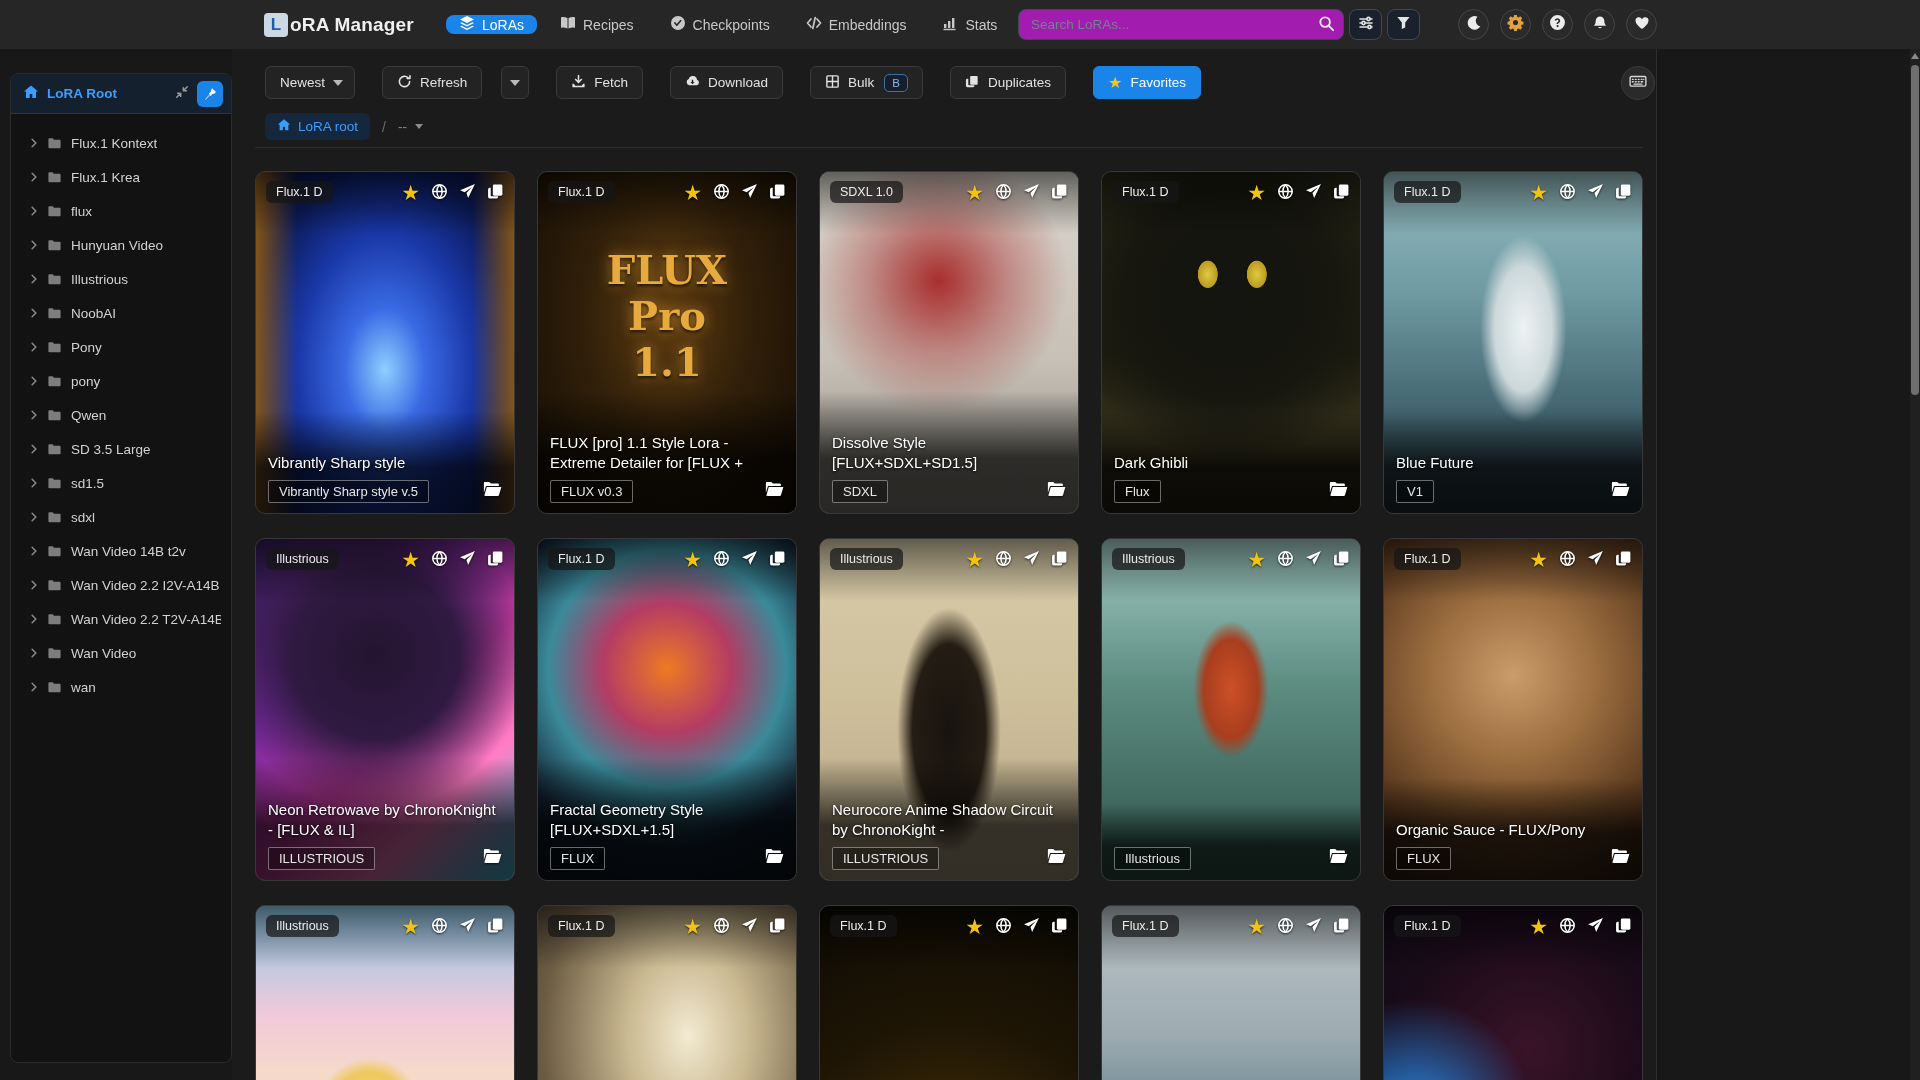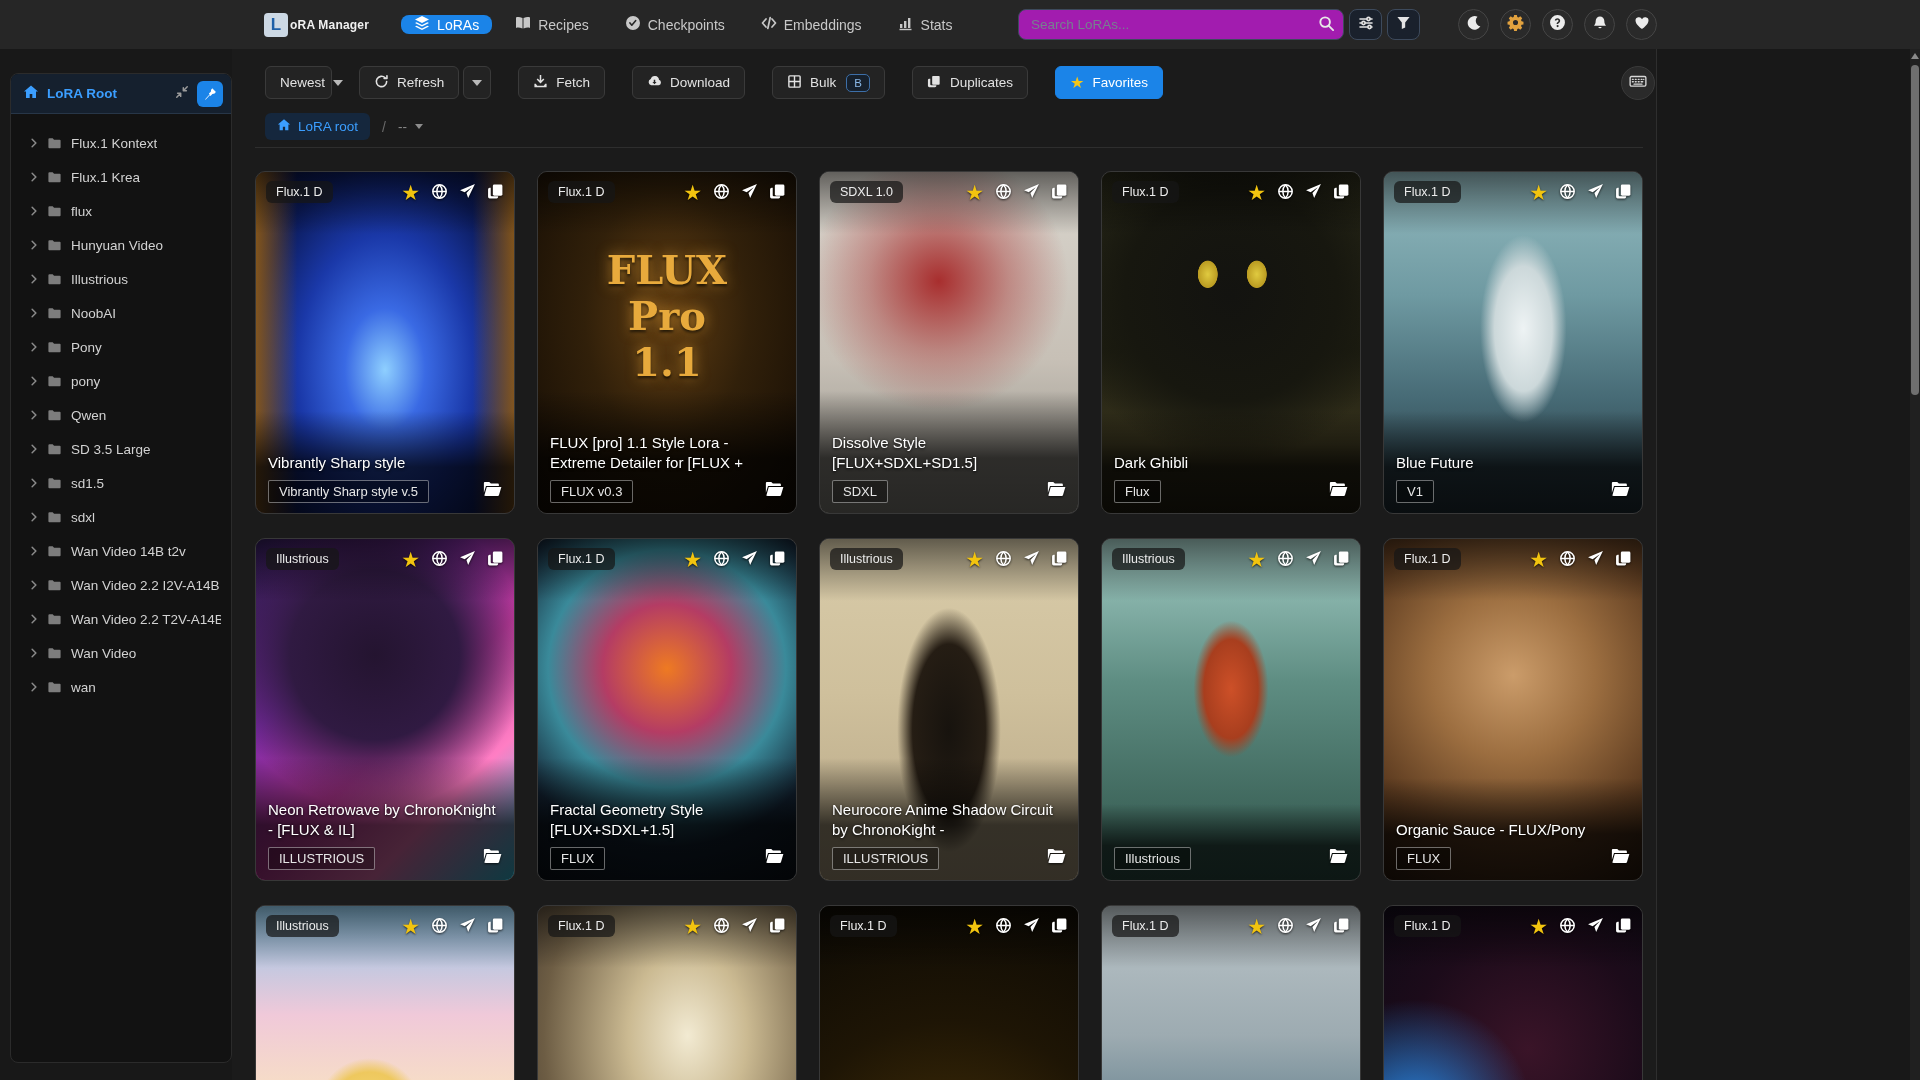--- a/index.html
+++ b/index.html
@@ -5,21 +5,21 @@
   * { margin:0; padding:0; box-sizing:border-box; }
   html,body { width:1920px; height:1080px; overflow:hidden; background:#181818;
     font-family:"Liberation Sans", sans-serif; color:#ddd; }
 
   
   .navbar { position:absolute; left:0; top:0; width:1920px; height:49px; background:#262626;
     display:flex; align-items:center; padding:0 263px 0 264px; z-index:50; }
   .logo { display:flex; align-items:center; gap:2px; }
   .logo-box { width:24px; height:24px; border-radius:4px; background:#ccd8e4; color:#1d5fa7;
     font-weight:bold; font-size:17px; display:flex; align-items:center; justify-content:center; }
-  .logo-text { font-weight:bold; font-size:12px; color:#f0f0f0; letter-spacing:.2px; }
+  .logo-text { font-weight:bold; font-size:19px; color:#f0f0f0; letter-spacing:.2px; }
   .nav-items { display:flex; align-items:center; gap:10px; margin-left:32px; }
   .nav-item { display:flex; align-items:center; gap:7px; padding:0 13px; border-radius:8px;
     font-size:14px; color:#c8c8c8; cursor:pointer; }
   .nav-item svg { width:16px; height:16px; }
   .nav-item.active { background:#1b84e8; color:#fff; }
   .nav-spacer { flex:1; }
   .search-wrap { position:relative; width:326px; height:31px; }
   .search-wrap input { width:100%; height:100%; background:#a21caf; border:1px solid #3d4a5c;
     border-radius:8px; color:#cfd6e0; font-size:13.5px; padding:0 34px 0 12px; outline:none; }
   .search-wrap input::placeholder { color:#76808f; }
@@ -45,21 +45,21 @@
   .tree-folder { color:#7d7d7d; margin-right:9px; display:flex; }
   .tree-label { color:#d2d2d2; font-size:13.5px; white-space:nowrap; overflow:hidden; }
 
   
   .main { position:absolute; left:232px; top:49px; width:1425px; height:1031px; background:#1b1b1b;
     border-right:1px solid #2e2e2e; }
   .toolbar { position:absolute; left:33px; top:17px; display:flex; align-items:center; gap:27px; }
   .tb-btn { height:33px; background:#232323; border:1px solid #3a3a3a; border-radius:6px;
     color:#e2e2e2; font-size:13.5px; display:flex; align-items:center; gap:8px; padding:0 14px; cursor:pointer; }
   .tb-btn svg { width:15px; height:15px; }
-  .refresh-group { display:flex; gap:4px; }
+  .refresh-group { display:flex; gap:19px; }
   .refresh-group .tb-btn:last-child { padding:0 8px; }
   .caret { display:inline-block; width:0; height:0; border-left:5px solid transparent;
     border-right:5px solid transparent; border-top:6px solid #b9b9b9; }
   .key-badge { font-size:11.5px; color:#8ab8e8; border:1px solid #3d6fa8; background:#16202c;
     border-radius:5px; padding:2px 7px; margin-left:2px; }
   .tb-btn.primary { background:#1b84e8; border-color:#1b84e8; color:#fff; }
   .star-glyph { color:#f5c518; font-size:16px; line-height:1; }
   .kb-btn { position:absolute; left:1389px; top:17px; width:34px; height:34px; border-radius:50%;
     background:#2a2a2a; border:1px solid #3a3a3a; color:#d8d8d8; display:flex; align-items:center;
     justify-content:center; cursor:pointer; }
@@ -454,21 +454,21 @@
           </svg>
         </span>
     <span class="tree-label">wan</span>
   </div>
 </div>
 </div>
 
 <div class="main">
 
   <div class="toolbar">
-    <div class="tb-btn" style="width:67px; justify-content:space-between;">
+    <div class="tb-btn" style="width:90px; justify-content:space-between;">
       <span>Newest</span>
       <span class="caret"></span>
     </div>
     <div class="refresh-group">
       <div class="tb-btn">
         <span><svg viewBox="0 0 16 16" fill="none" stroke="currentColor" stroke-width="1.7" stroke-linecap="round">
               <path d="M13.5 8a5.5 5.5 0 1 1-1.6-3.9"></path>
               <path d="M13.8 1.8v3h-3" stroke-linejoin="round"></path>
             </svg></span>
         <span>Refresh</span>

